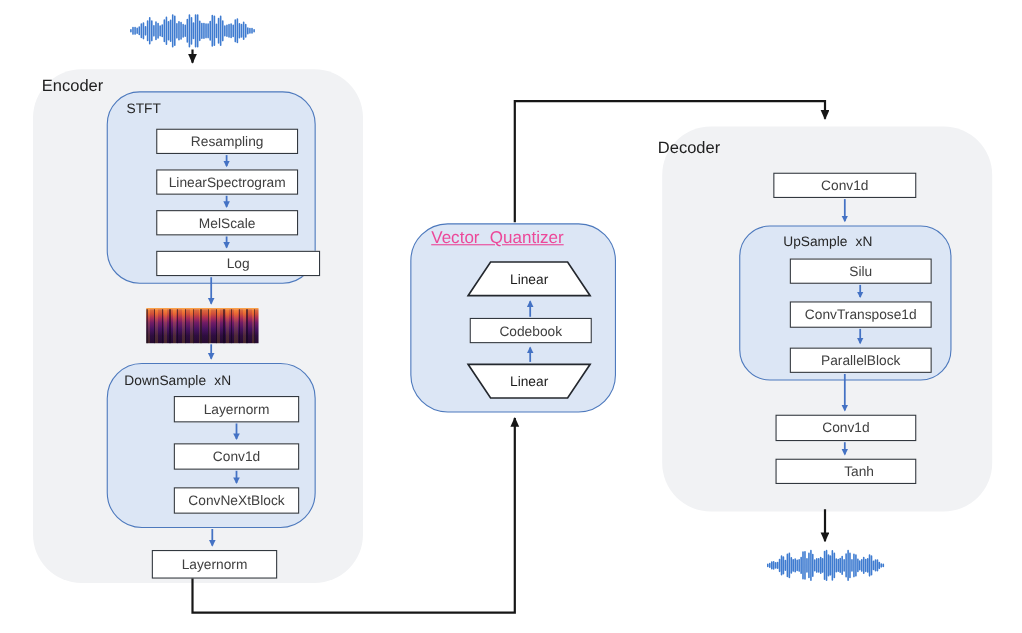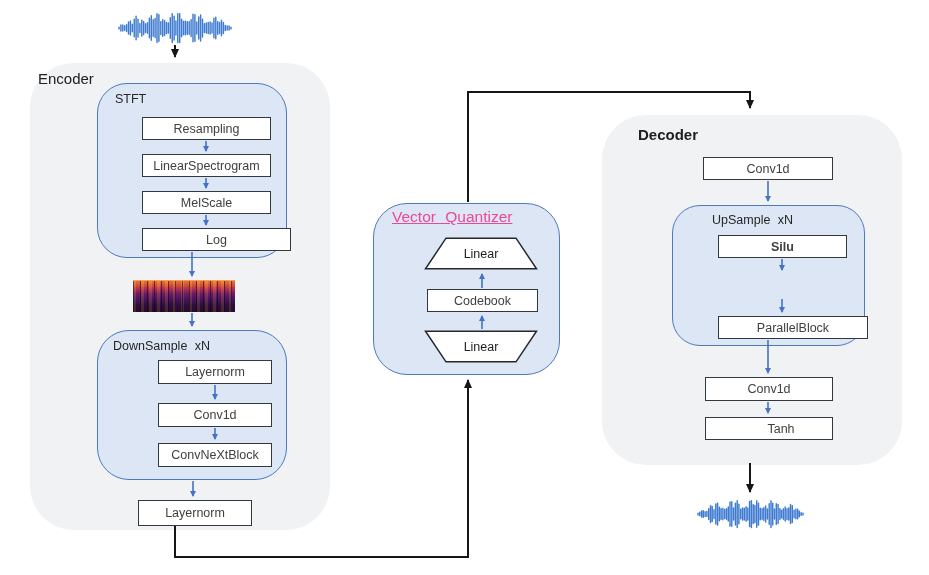--- a/index.html
+++ b/index.html
@@ -89,28 +89,29 @@
   <div class="box" style="left:427px;top:289px;width:111px;height:23px;">Codebook</div>
 
   <div class="trap" style="left:424px;top:330px;width:114px;height:33px;">
     <svg viewBox="0 0 114 33" preserveAspectRatio="none">
       <polygon points="1.5,1.2 112.5,1.2 92,31.8 22,31.8"></polygon>
     </svg>
     <span>Linear</span>
   </div>
 
   <div class="panel" style="left:602px;top:115px;width:300px;height:350px;"></div>
-  <div class="panel-label" style="left:638px;top:126px;font-weight:bold;">Decoder</div>
+  <div class="panel-label" style="left:598px;top:126px;">Decoder</div>
 
   <div class="box" style="left:703px;top:157px;width:130px;height:23px;">Conv1d</div>
 
   <div class="bluebox" style="left:672px;top:205px;width:193px;height:141px;border-radius:28px;"></div>
   <div class="group-label" style="left:712px;top:213px;">UpSample xN</div>
-  <div class="box" style="left:718px;top:235px;width:129px;height:23px;font-weight:bold;">Silu</div>
-  <div class="box" style="left:718px;top:316px;width:150px;height:23px;">ParallelBlock</div>
+  <div class="box" style="left:718px;top:235px;width:129px;height:23px;">Silu</div>
+  <div class="box" style="left:718px;top:274px;width:129px;height:24px;">ConvTranspose1d</div>
+  <div class="box" style="left:718px;top:316px;width:129px;height:23px;">ParallelBlock</div>
 
   <div class="box" style="left:705px;top:377px;width:128px;height:24px;">Conv1d</div>
   <div class="box" style="left:705px;top:417px;width:128px;height:23px;padding-left:24px;">Tanh</div>
 
   <svg class="wave" style="left:697px;top:500px;" width="107" height="28" viewBox="0 0 107 28">
     <path class="wave-path" d="M1.0 13.1V14.9M2.8 12.3V15.7M4.6 11.0V17.0M6.3 10.7V17.3M8.1 11.6V16.4M9.9 11.4V16.6M11.7 8.6V19.4M13.5 5.6V22.4M15.2 6.5V21.5M17.0 9.6V18.4M18.8 4.0V24.0M20.6 3.1V24.9M22.4 7.2V20.8M24.1 8.8V19.2M25.9 8.2V19.8M27.7 9.4V18.6M29.5 8.8V19.2M31.3 6.9V21.1M33.0 1.9V26.1M34.8 1.7V26.3M36.6 8.0V20.0M38.4 3.1V24.9M40.2 0.6V27.4M41.9 4.2V23.8M43.7 9.2V18.8M45.5 7.9V20.1M47.3 8.1V19.9M49.1 6.8V21.2M50.8 7.9V20.1M52.6 1.4V26.6M54.4 0.6V27.4M56.2 4.6V23.4M57.9 5.4V22.6M59.7 0.8V27.2M61.5 3.1V24.9M63.3 8.2V19.8M65.1 8.7V19.3M66.8 7.8V20.2M68.6 5.9V22.1M70.4 9.0V19.0M72.2 3.7V24.3M74.0 0.6V27.4M75.7 3.1V24.9M77.5 9.0V19.0M79.3 3.8V24.2M81.1 4.5V23.5M82.9 8.4V19.6M84.6 10.1V17.9M86.4 8.8V19.2M88.2 6.9V21.1M90.0 8.6V19.4M91.8 8.0V20.0M93.5 4.5V23.5M95.3 5.6V22.4M97.1 10.3V17.7M98.9 9.2V18.8M100.7 9.2V18.8M102.4 11.3V16.7M104.2 12.7V15.3M106.0 13.1V14.9"></path>
   </svg>
 
   <svg class="arrows">
     <defs>

